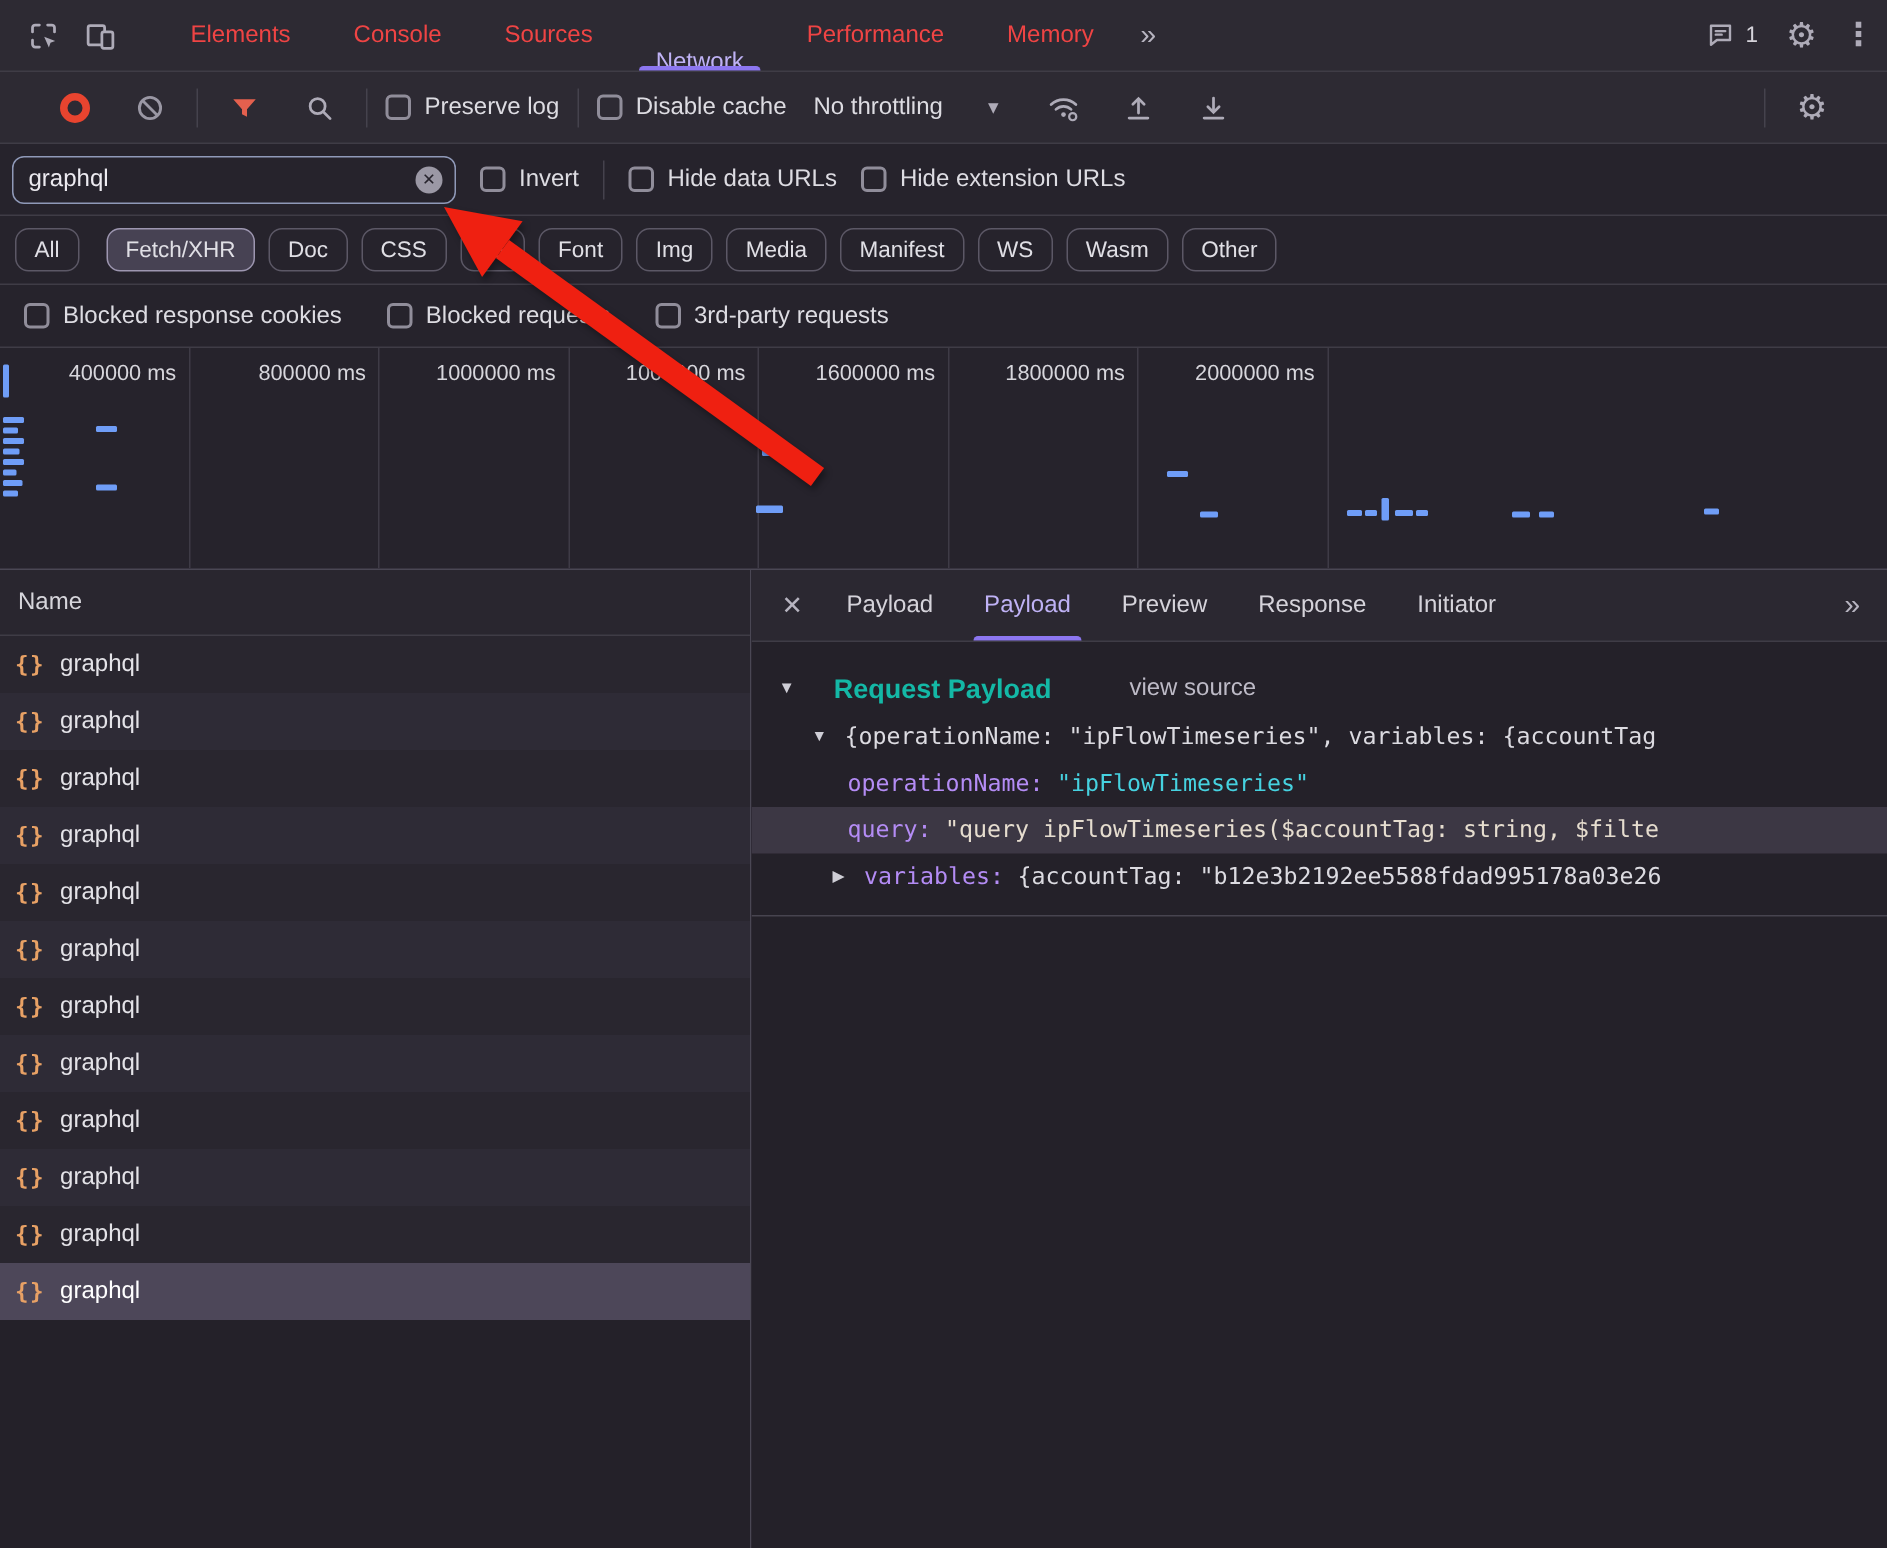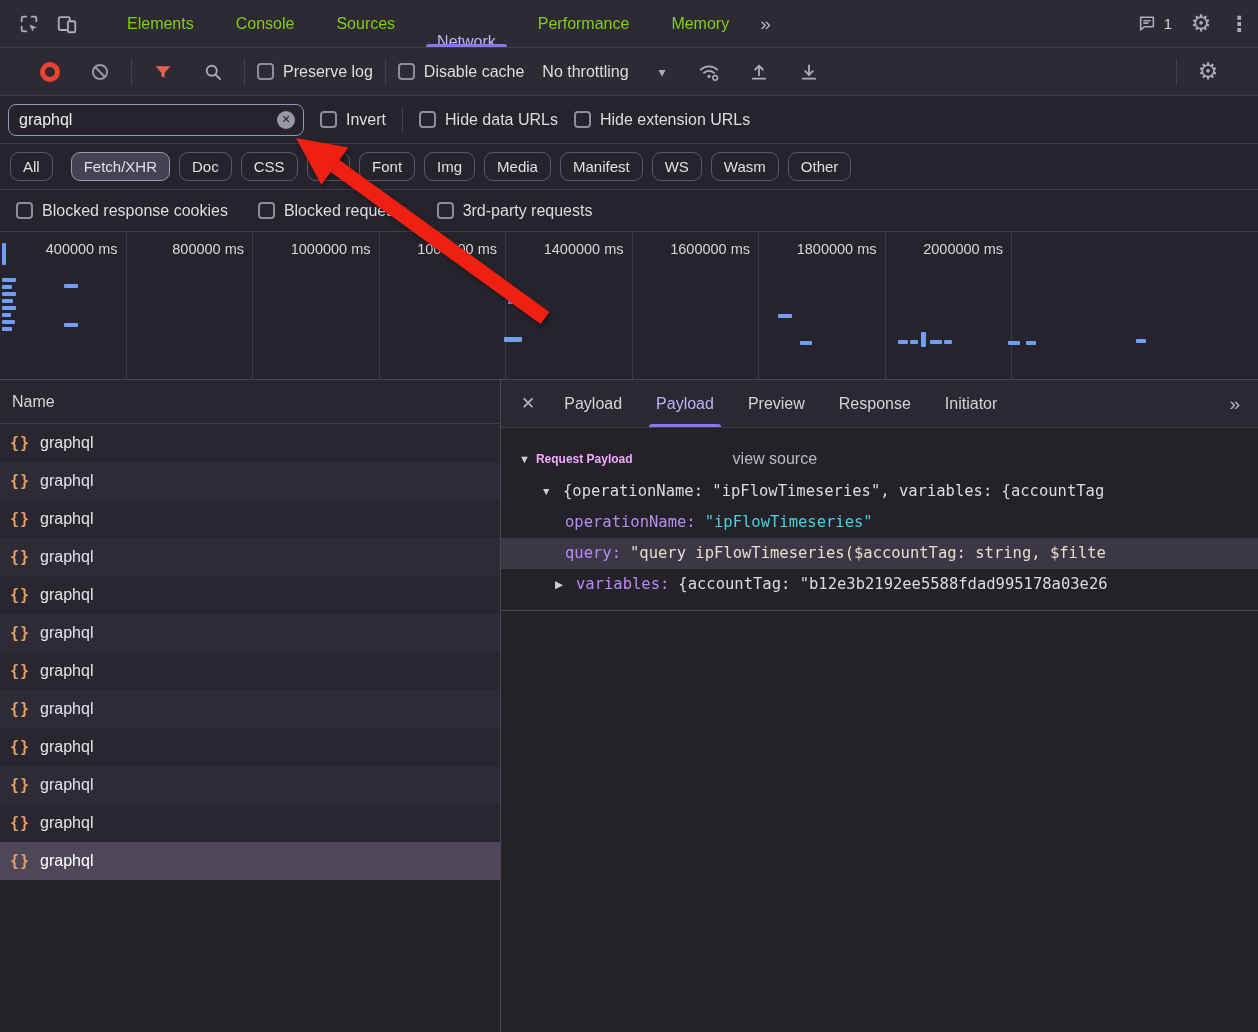--- a/index.html
+++ b/index.html
@@ -5,21 +5,21 @@
   * { box-sizing: border-box; margin: 0; padding: 0; }
   html,body { width:1258px; height:1032px; overflow:hidden; }
   body {
     background:#242129; color:#e3e3e3; position:relative;
     font-family:"Liberation Sans","DejaVu Sans",sans-serif;
   }
   .bar { display:flex; align-items:center; background:#2d2a33; border-bottom:1px solid #3f3c46; }
   .topbar { height:48px; padding-left:10px; }
   .icon-btn { display:flex; align-items:center; justify-content:center; width:38px; height:38px; color:#aeabb8; flex:none; }
   .tabs { display:flex; height:100%; margin-left:20px; }
-  .tab { padding:0 21px; display:flex; align-items:center; font-size:16px; color:#84cc16; position:relative; white-space:nowrap; }
+  .tab { padding:0 21px; display:flex; align-items:center; font-size:16px; color:#ef4444; position:relative; white-space:nowrap; }
   .tab.active { color:var(--tab-active-text,#bfb2f5);margin-top:36px; }
   .tab.active::after { content:""; position:absolute; left:10px; right:10px; bottom:0; height:3px;
     background:var(--accent-purple,#8c76f0); border-radius:3px 3px 0 0; }
   .chev { font-size:19px; color:#b7b4c0; padding:0 10px; }
   .grow { flex:1; }
   .issues { display:flex; align-items:center; gap:7px; font-size:15px; color:#d5d3da; padding:0 10px; }
   .glyph { font-size:23px; line-height:1; }
   .kebab { font-size:21px; font-weight:bold; }
 
   .toolbar2 { height:48px; padding:0 31px; gap:12px; }
@@ -64,22 +64,22 @@
   .dtab { padding:0 17px; height:100%; display:flex; align-items:center; font-size:16px; color:#d5d3da; position:relative; white-space:nowrap; }
   .dtab.active { color:var(--tab-active-text,#bfb2f5); }
   .dtab.active::after { content:""; position:absolute; left:10px; right:10px; bottom:0; height:3px;
     background:var(--accent-purple,#8c76f0); border-radius:3px 3px 0 0; }
   .close-x { font-size:17px; color:#b7b4c0; padding:0 12px; }
   .dtabs .chev { margin-left:auto; }
 
   .payload { padding-top:14px; font-size:16px; }
   .p-head { display:flex; align-items:center; padding-left:18px; height:34px; }
   .tri { font-size:11px; color:#cfced6; margin-right:6px; }
-  .p-title { font-weight:700; font-size:12px; color:#f0abfc; }
-  .view-source { margin-left:100px; color:#bdbac6; font-size:16px; }
+  .p-title { font-weight:700; font-size:18px; color:#14b8a6;margin-left:20px; }
+  .view-source { margin-left:52px; color:#bdbac6; font-size:16px; }
   .code-row { position:relative; height:31px; line-height:31px; white-space:nowrap; overflow:hidden;
     font-family:"DejaVu Sans Mono","Liberation Mono",monospace; font-size:15.5px; color:#dcdbe1; padding-left:64px; }
   .code-row .row-tri { position:absolute; left:40px; font-size:10.5px; color:#cfced6; font-family:"Liberation Sans",sans-serif; }
   .code-row.var-row { padding-left:75px; }
   .code-row.var-row .row-tri { left:54px; }
   .code-row.root-row { padding-left:62px; }
   .code-row.highlight { background:#3c3744; }
   .key { color:var(--key-purple,#b48cf5); margin-right:9px; }
   .cyan { color:var(--string-cyan,#46d2e0); }
   .warm { color:#e6ddcf; }
@@ -250,21 +250,20 @@
       <span>3rd-party requests</span>
     </div>
   </div>
 
   <div class="timeline">
     <div class="tl-cols">
         <div class="tl-col">400000 ms</div>
         <div class="tl-col">800000 ms</div>
         <div class="tl-col">1000000 ms</div>
         <div class="tl-col">1000000 ms</div>
-        <div class="tl-col">1400000 ms</div>
         <div class="tl-col">1600000 ms</div>
         <div class="tl-col">1800000 ms</div>
         <div class="tl-col">2000000 ms</div>
       </div>
   <div class="tl-mark" style="left: 2px; top: 11px; width: 4px; height: 22px;"></div>
       <div class="tl-mark" style="left: 2px; top: 46px; width: 14px; height: 4px;"></div>
       <div class="tl-mark" style="left: 2px; top: 53px; width: 10px; height: 4px;"></div>
       <div class="tl-mark" style="left: 2px; top: 60px; width: 14px; height: 4px;"></div>
       <div class="tl-mark" style="left: 2px; top: 67px; width: 11px; height: 4px;"></div>
       <div class="tl-mark" style="left: 2px; top: 74px; width: 14px; height: 4px;"></div>

